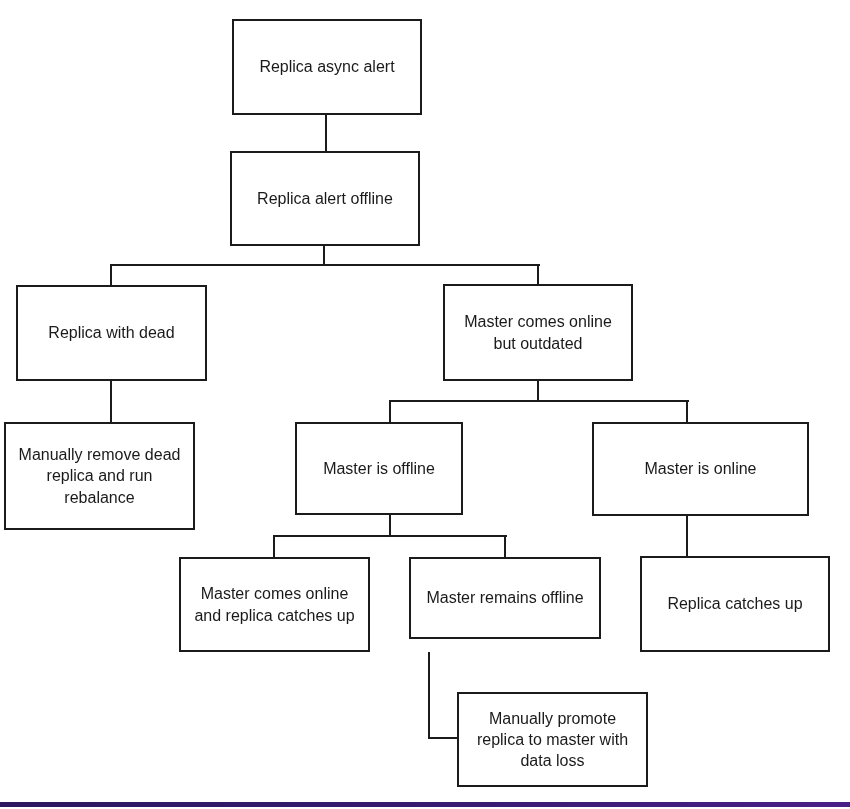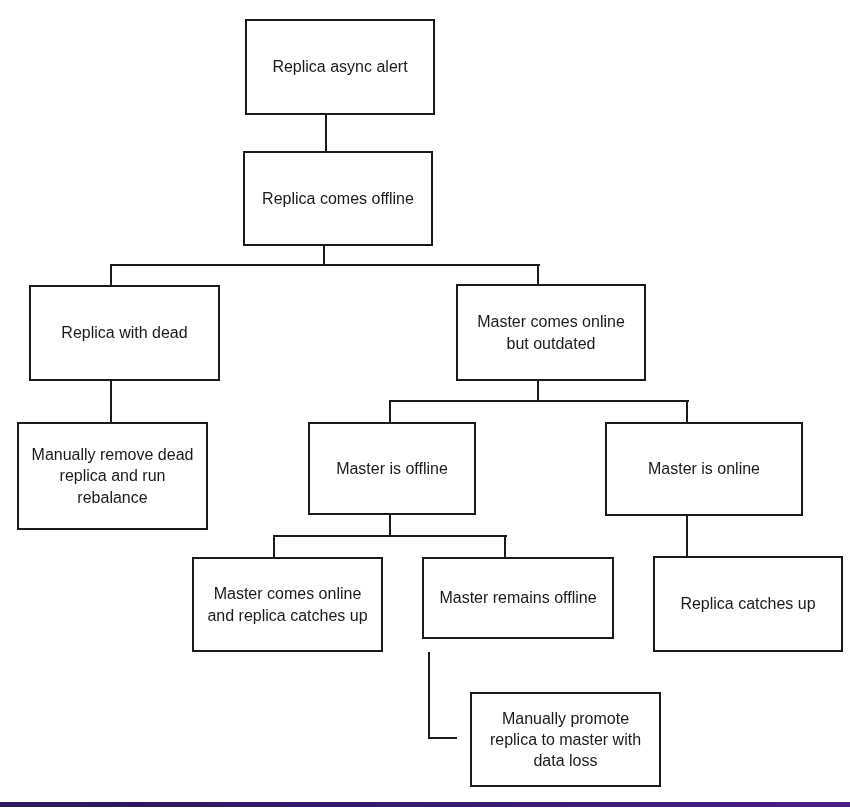--- a/index.html
+++ b/index.html
@@ -16,21 +16,20 @@
     position: absolute;
     box-sizing: border-box;
     border: 2px solid #1b1b1b;
     background: #ffffff;
     display: flex;
     align-items: center;
     justify-content: center;
     text-align: center;
     padding: 4px 6px;
     z-index: 2;
-    margin-left: 13px;
   }
   .node-label {
     font-size: 16px;
     line-height: 1.32;
     white-space: pre-line;
   }
   .line {
     position: absolute;
     background: #1b1b1b;
     z-index: 1;
@@ -48,21 +47,21 @@
 </head>
 <body>
 
 <div class="canvas">
 
   <div class="node" style="left:232px; top:19px; width:190px; height:96px">
     <span class="node-label">Replica async alert</span>
   </div>
 
   <div class="node" style="left:230px; top:151px; width:190px; height:95px">
-    <span class="node-label">Replica comes offline</span>
+    <span class="node-label">Replica alert offline</span>
   </div>
 
   <div class="node" style="left:16px; top:285px; width:191px; height:96px">
     <span class="node-label">Replica with dead</span>
   </div>
 
   <div class="node" style="left:443px; top:284px; width:190px; height:97px">
     <span class="node-label">Master comes online
 but outdated</span>
   </div>
@@ -70,21 +69,21 @@
   <div class="node" style="left:4px; top:422px; width:191px; height:108px">
     <span class="node-label">Manually remove dead
 replica and run
 rebalance</span>
   </div>
 
   <div class="node" style="left:295px; top:422px; width:168px; height:93px">
     <span class="node-label">Master is offline</span>
   </div>
 
-  <div class="node" style="left:592px; top:422px; width:198px; height:94px">
+  <div class="node" style="left:592px; top:422px; width:217px; height:94px">
     <span class="node-label">Master is online</span>
   </div>
 
   <div class="node" style="left:179px; top:557px; width:191px; height:95px">
     <span class="node-label">Master comes online
 and replica catches up</span>
   </div>
 
   <div class="node" style="left:409px; top:557px; width:192px; height:82px">
     <span class="node-label">Master remains offline</span>

